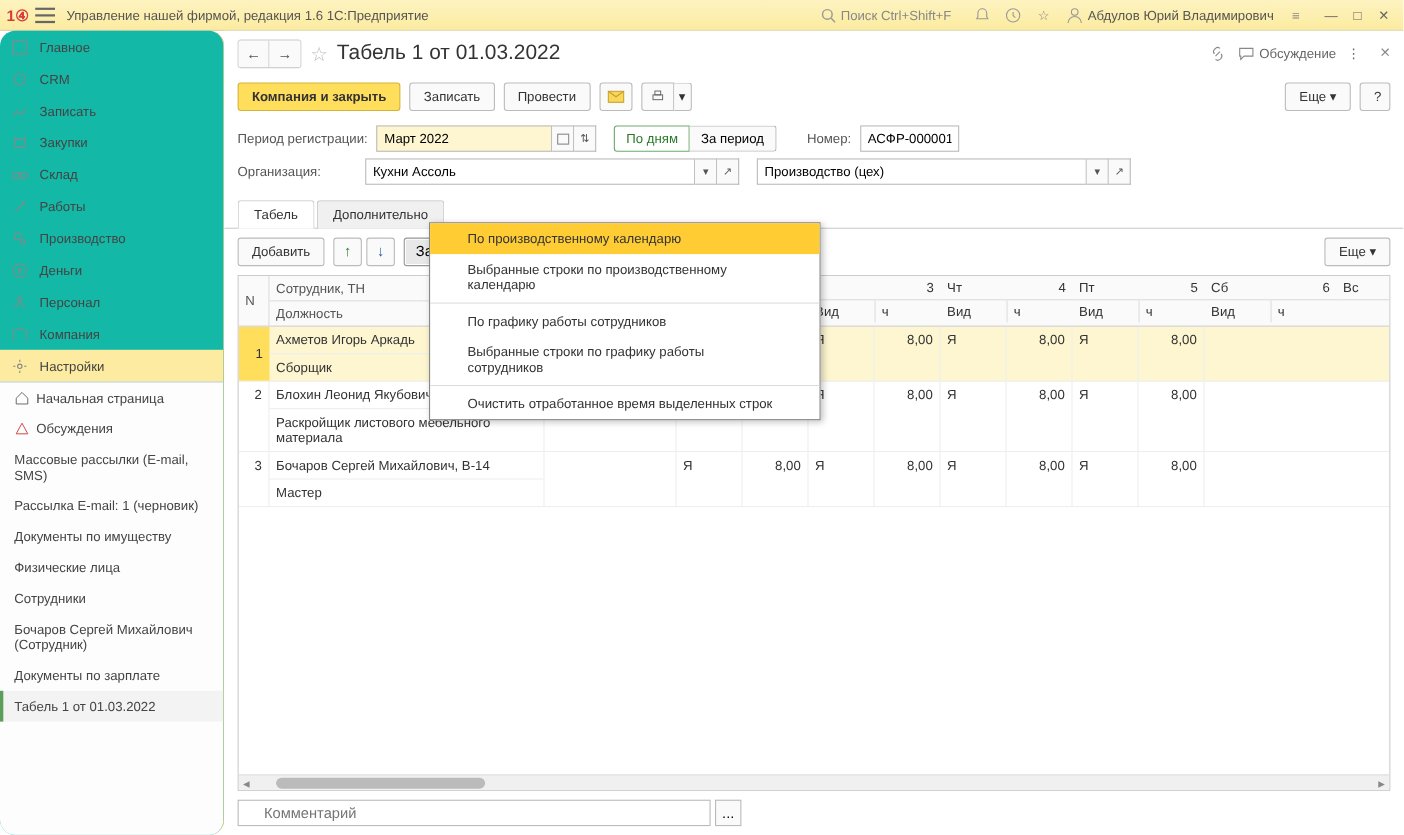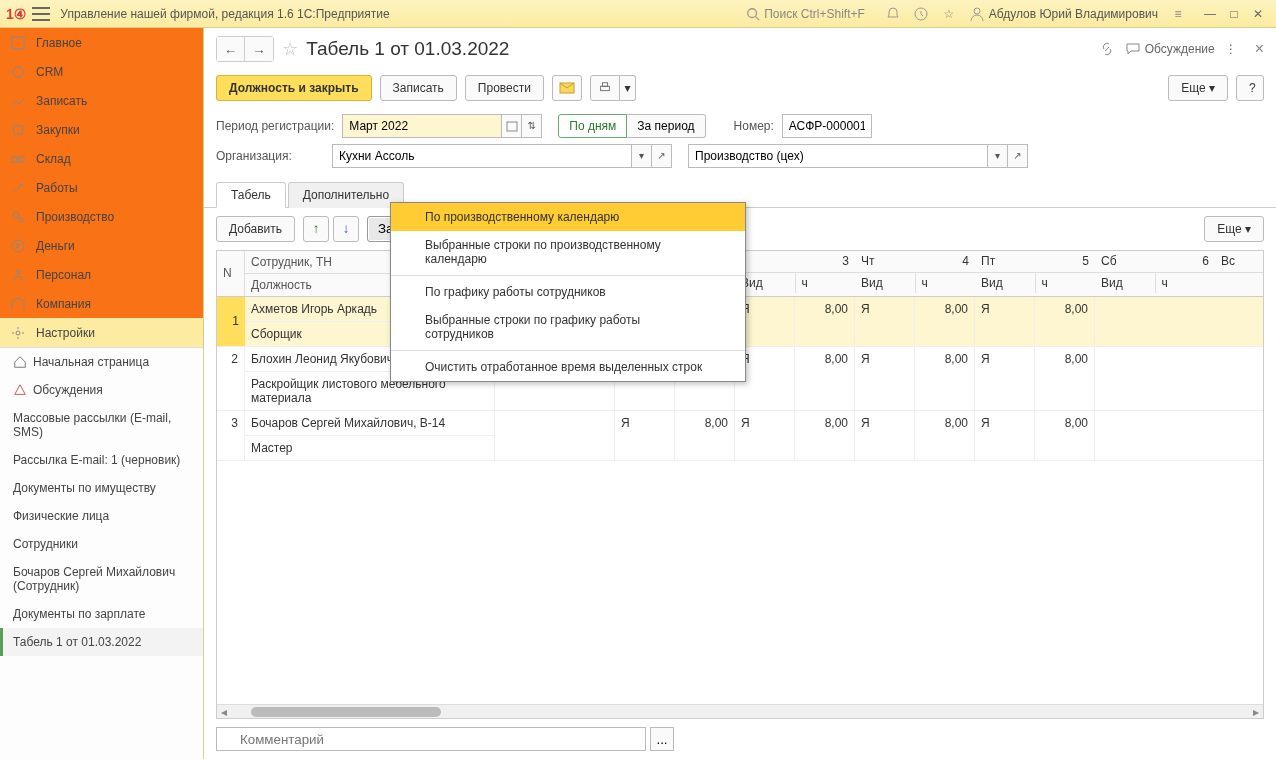--- a/index.html
+++ b/index.html
@@ -14,21 +14,21 @@
 .title-spacer { flex: 1; }
 .search-wrap { display: flex; align-items: center; background: transparent; border: none; color: #888; margin-right: 14px; }
 .search-wrap svg { margin-right: 4px; }
 .tb-icon { width: 20px; height: 20px; display: flex; align-items: center; justify-content: center; color: #888; margin: 0 4px; cursor: pointer; }
 .user { color: #555; margin: 0 6px; display: flex; align-items: center; }
 .win-controls { display: flex; margin-left: 6px; }
 .win-btn { width: 24px; height: 20px; display: flex; align-items: center; justify-content: center; color: #666; cursor: pointer; }
 
 
 .main { display: flex; height: 731px; }
-.sidebar { width: 204px; background: #f97316; border-right: 1px solid #d8ce8e; overflow-y: auto; display: flex; flex-direction: column; }
+.sidebar { width: 204px; background: #14b8a6; border-right: 1px solid #d8ce8e; overflow-y: auto; display: flex; flex-direction: column; border-radius: 14px; }
 .nav-item { display: flex; align-items: center; height: 29px; padding: 0 10px; color: #444; cursor: pointer; }
 .nav-item svg, .nav-item .nicon { width: 16px; height: 16px; margin-right: 10px; flex-shrink: 0; }
 .nav-item.active { background: #fceba0; }
 .sub-list { background: #fdfdfd; border-top: 1px solid #ddd; flex: 1; }
 .sub-item { padding: 7px 10px; color: #444; cursor: pointer; border-left: 3px solid transparent; }
 .sub-item.home { display: flex; align-items: center; }
 .sub-item.home svg { margin-right: 6px; }
 .sub-item.active { border-left: 3px solid #5a9e5a; background: #f3f3f3; }
 
 
@@ -279,21 +279,21 @@
               <path d="M2 3h12v7H6l-3 3V10H2z" fill="none" stroke="#888"></path>
             </svg>
             <span>Обсуждение</span>
           </span>
         <span class="hdr-icon">⋮</span>
         <span class="close-x">×</span>
       </div>
     </div>
 
     <div class="toolbar">
-      <button class="btn primary">Должность и закрыть</button>
+      <button class="btn primary">Компания и закрыть</button>
       <button class="btn">Записать</button>
       <button class="btn">Провести</button>
       <button class="btn icon-only">
           <svg width="16" height="12" viewBox="0 0 16 12">
             <rect x="1" y="1" width="14" height="10" fill="#f8d75a" stroke="#c9a030"></rect>
             <path d="M1 1l7 5 7-5" fill="none" stroke="#c9a030"></path>
           </svg>
         </button>
       <div class="btn-group">
         <button class="btn icon-only">

